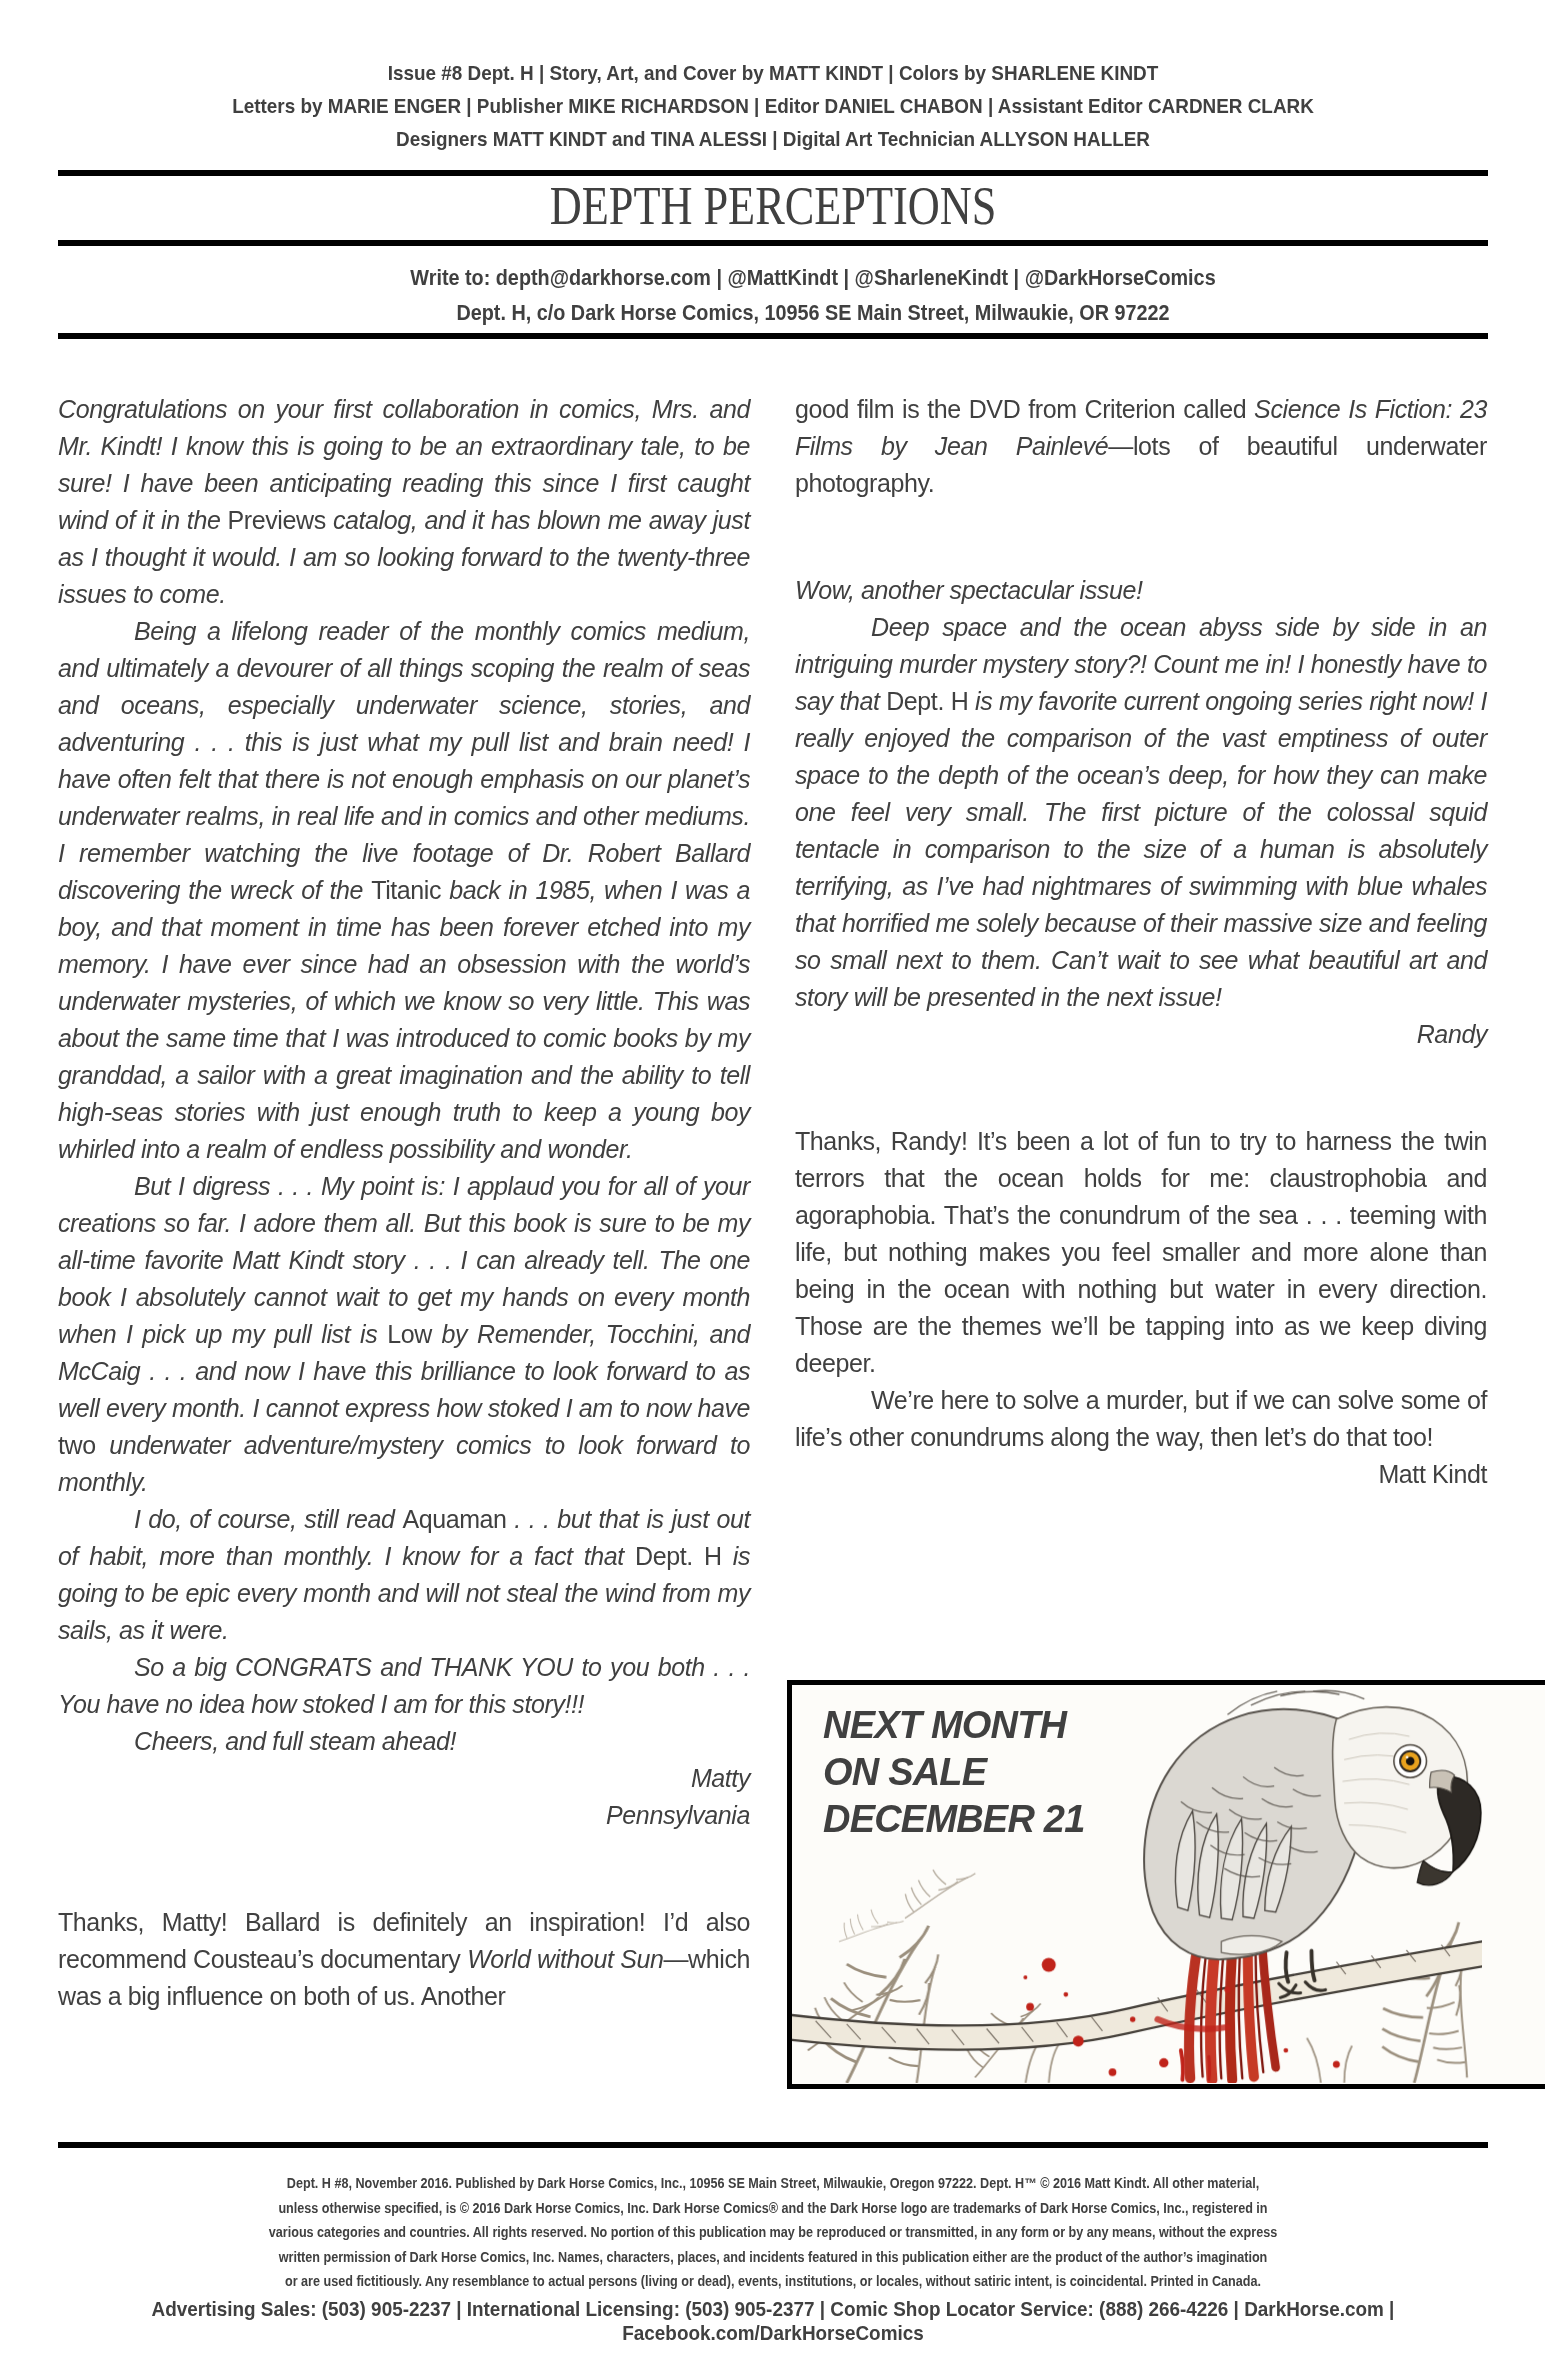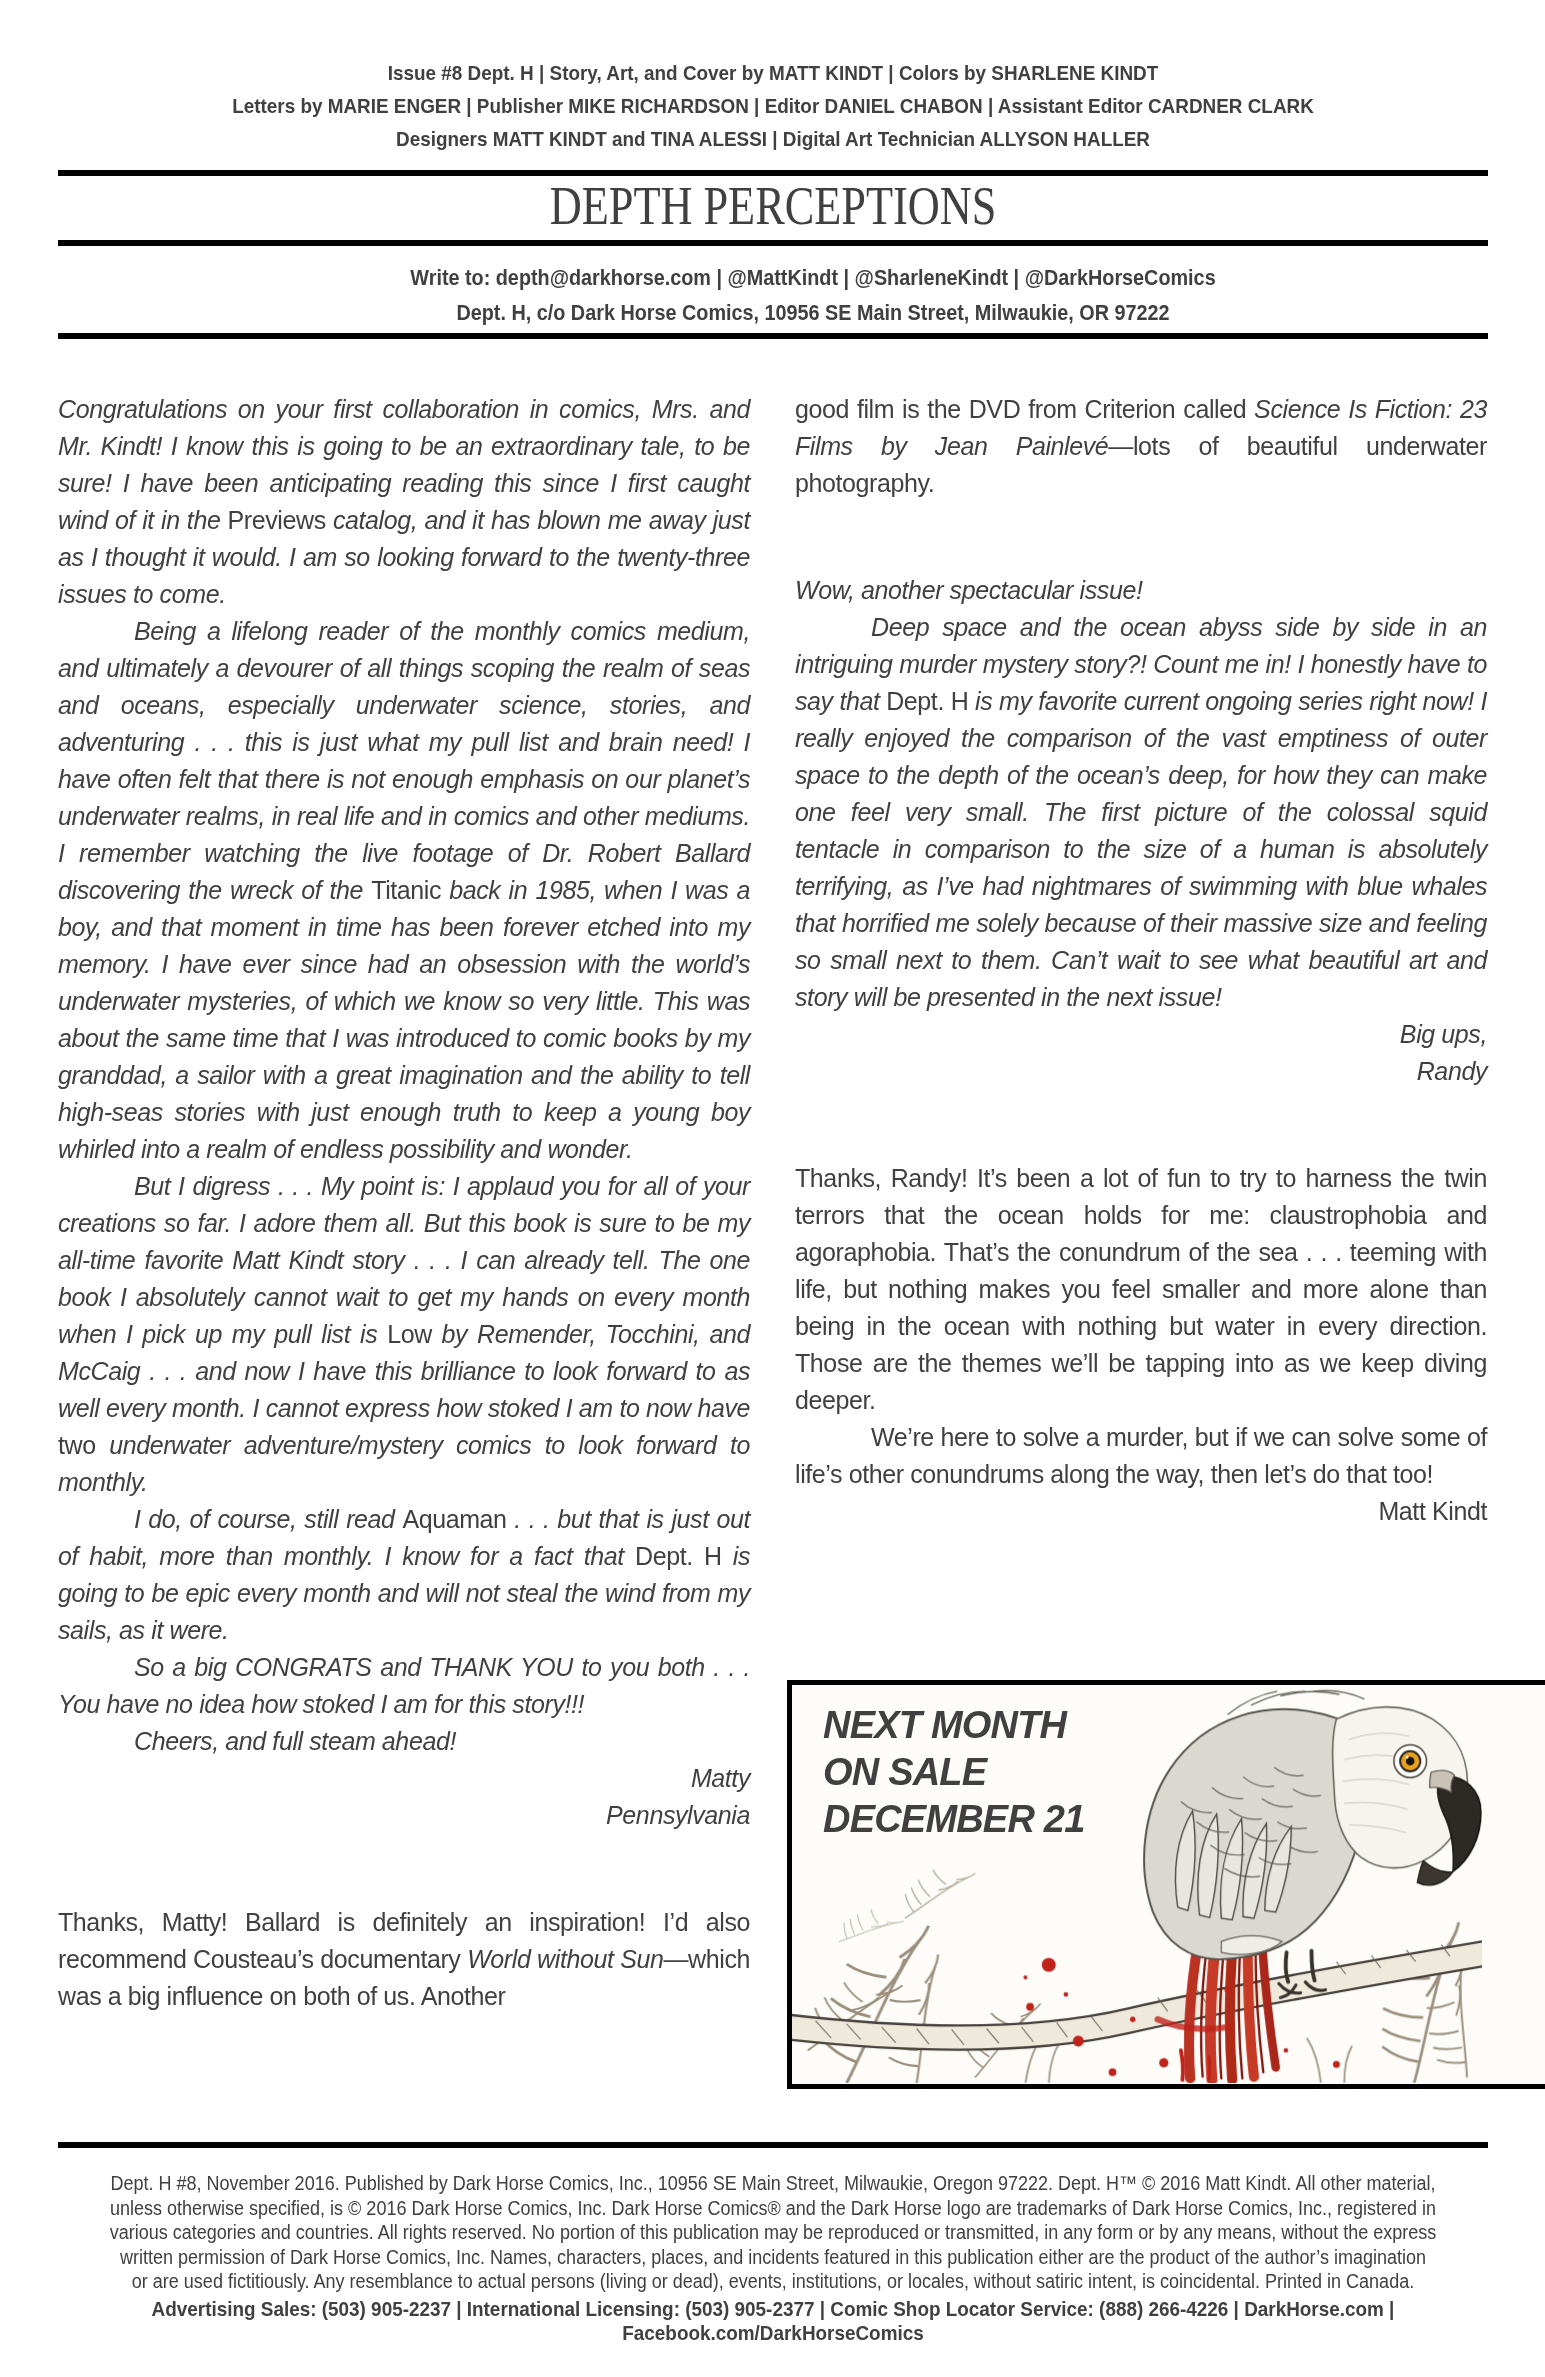--- a/index.html
+++ b/index.html
@@ -23,21 +23,21 @@
   .letter .alt{font-style:normal;}
   .reply{font-style:normal;}
   .reply .alt{font-style:italic;}
   .left-col{left:58px;}
   .right-col{left:795px;}
   .nextbox{position:absolute;left:787px;top:1680px;width:794px;height:409px;
            border:5.4px solid #000;background:#fdfcf9;box-sizing:border-box;overflow:hidden;}
   .nextbox svg{position:absolute;left:0;top:0;}
   .nextlabel{position:absolute;left:31px;top:17px;font-weight:bold;font-style:italic;
              font-size:38px;line-height:47px;letter-spacing:-0.8px;z-index:2;}
-  .legal{top:2171px;font-weight:normal;font-size:20px;line-height:24.5px;}
+  .legal{top:2171px;font-weight:bold;font-size:14px;line-height:24.5px;}
   .contacts{top:2297px;font-weight:bold;font-size:21px;}
   .blood{fill:var(--blood,#c0231a);}
   .blood-stroke{stroke:var(--blood,#c0231a);fill:none;stroke-linecap:round;}
   .iris{fill:var(--eye,#e8a21e);}
 </style>
 </head>
 <body>
 
 <div class="page" style="--blood: #c0231a; --eye: #e8a21e;">
 
@@ -70,21 +70,20 @@
       <p class="letter ind"><span>So a big CONGRATS and THANK YOU to you both . . . You have no idea how stoked I am for this story!!!</span></p>
       <p class="letter ind"><span>Cheers, and full steam ahead!</span></p>
       <p class="letter sigline"><span>Matty</span></p>
       <p class="letter sigline"><span>Pennsylvania</span></p>
       <p class="reply gap-big"><span>Thanks, Matty! Ballard is definitely an inspiration! I’d also recommend Cousteau’s documentary </span><span class="alt">World without Sun</span><span>—which was a big influence on both of us. Another</span></p>
     </div>
   <div class="col right-col">
       <p class="reply"><span>good film is the DVD from Criterion called </span><span class="alt">Science Is Fiction: 23 Films by Jean Painlevé</span><span>—lots of beautiful underwater photography.</span></p>
       <p class="letter gap-big"><span>Wow, another spectacular issue!</span></p>
       <p class="letter ind"><span>Deep space and the ocean abyss side by side in an intriguing murder mystery story?! Count me in! I honestly have to say that </span><span class="alt">Dept. H</span><span> is my favorite current ongoing series right now! I really enjoyed the comparison of the vast emptiness of outer space to the depth of the ocean’s deep, for how they can make one feel very small. The first picture of the colossal squid tentacle in comparison to the size of a human is absolutely terrifying, as I’ve had nightmares of swimming with blue whales that horrified me solely because of their massive size and feeling so small next to them. Can’t wait to see what beautiful art and story will be presented in the next issue!</span></p>
-      <p class="letter sigline"><span>Big ups,</span></p>
       <p class="letter sigline"><span>Randy</span></p>
       <p class="reply gap-big"><span>Thanks, Randy! It’s been a lot of fun to try to harness the twin terrors that the ocean holds for me: claustrophobia and agoraphobia. That’s the conundrum of the sea . . . teeming with life, but nothing makes you feel smaller and more alone than being in the ocean with nothing but water in every direction. Those are the themes we’ll be tapping into as we keep diving deeper.</span></p>
       <p class="reply ind"><span>We’re here to solve a murder, but if we can solve some of life’s other conundrums along the way, then let’s do that too!</span></p>
       <p class="reply sigline"><span>Matt Kindt</span></p>
     </div>
 
   <div class="nextbox">
     <svg width="690" height="398" viewBox="0 0 887 512">
       <defs>
         <g id="frond" fill="none">

